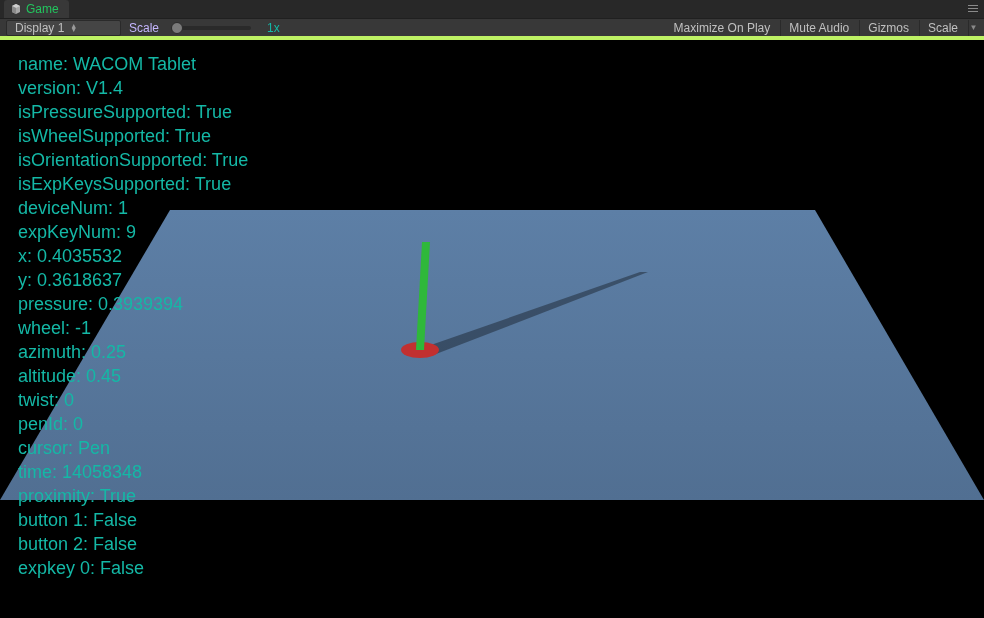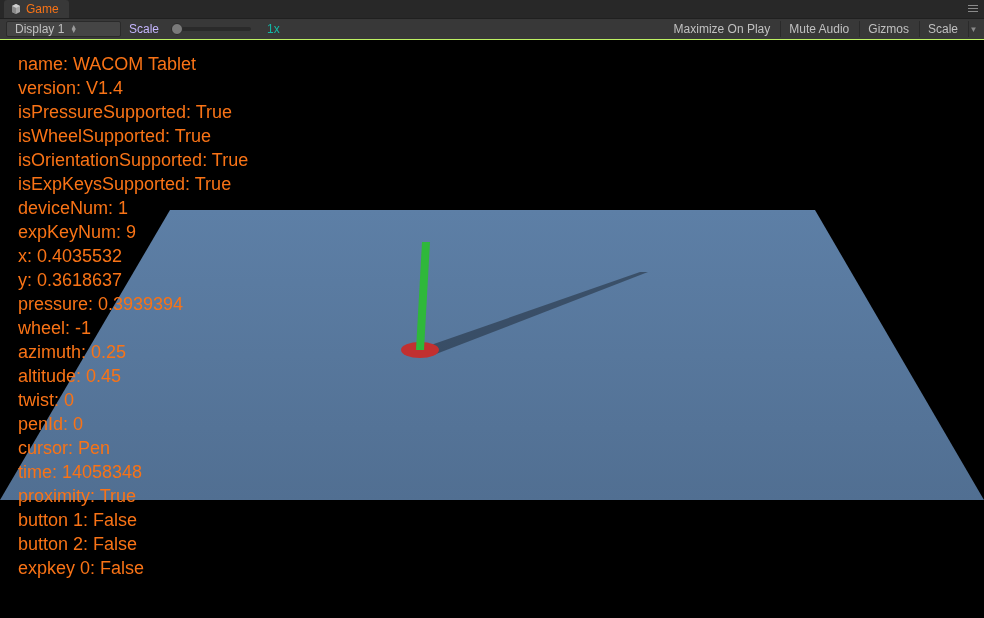--- a/index.html
+++ b/index.html
@@ -14,21 +14,21 @@
     position: relative;
   }
   .tab-bar {
     height: 18px;
     background: #282828;
     display: flex;
     align-items: center;
   }
   .tab {
     background: #383838;
-    color: #f97316;
+    color: #22c55e;
     padding: 2px 10px 2px 6px;
     display: flex;
     align-items: center;
     gap: 4px;
     border-top-left-radius: 3px;
     border-top-right-radius: 3px;
     height: 18px;
     margin-left: 4px;
     text-align: center;
   }
@@ -41,21 +41,21 @@
     padding-right: 6px;
     display: flex;
     align-items: center;
     gap: 2px;
     color: #8a8a8a;
   }
   .toolbar {
     height: 22px;
     background: #383838;
     border-top: 1px solid #202020;
-    border-bottom: 1px solid #bef264;
+    border-bottom: 4px solid #bef264;
     display: flex;
     align-items: center;
     padding: 0 6px;
     gap: 2px;
   }
   .dropdown {
     background: #454545;
     border: 1px solid #2a2a2a;
     border-radius: 2px;
     color: #c0c0c0;
@@ -128,21 +128,21 @@
     overflow: hidden;
   }
   .game-view svg {
     position: absolute;
     top: 0; left: 0;
   }
   .debug-text {
     position: absolute;
     top: 52px;
     left: 18px;
-    color: #f97316;
+    color: #14b8a6;
     font-size: 18px;
     line-height: 24px;
     font-family: Arial, Helvetica, sans-serif;
     white-space: pre;
   }
   .menu-lines {
     width: 10px;
   }
 </style>
 </head>

